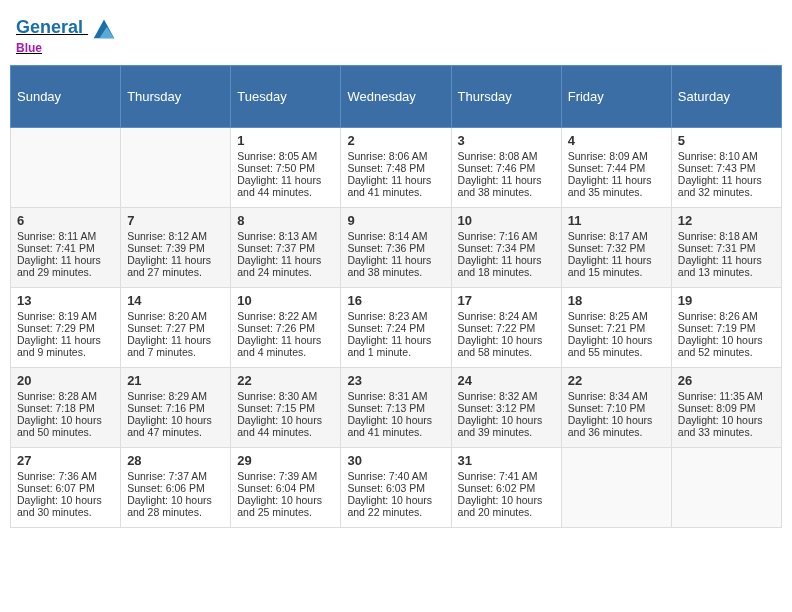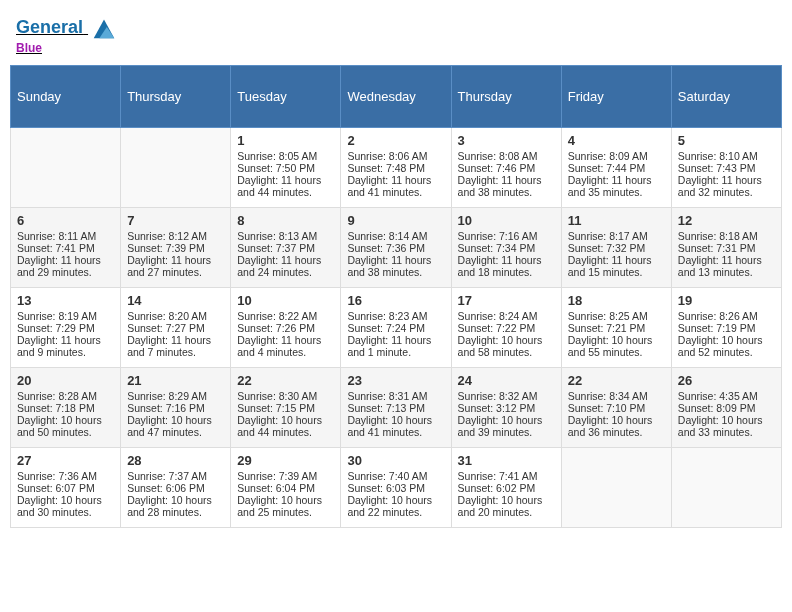--- a/index.html
+++ b/index.html
@@ -274,21 +274,21 @@
           <div>Daylight: 10 hours and 39 minutes.</div>
         </td>
         <td>
           <span class="day-num">22</span>
           <div>Sunrise: 8:34 AM</div>
           <div>Sunset: 7:10 PM</div>
           <div>Daylight: 10 hours and 36 minutes.</div>
         </td>
         <td>
           <span class="day-num">26</span>
-          <div>Sunrise: 4:35 AM</div>
+          <div>Sunrise: 11:35 AM</div>
           <div>Sunset: 8:09 PM</div>
           <div>Daylight: 10 hours and 33 minutes.</div>
         </td>
       </tr>
       <tr>
         <td>
           <span class="day-num">27</span>
           <div>Sunrise: 7:36 AM</div>
           <div>Sunset: 6:07 PM</div>
           <div>Daylight: 10 hours and 30 minutes.</div>

